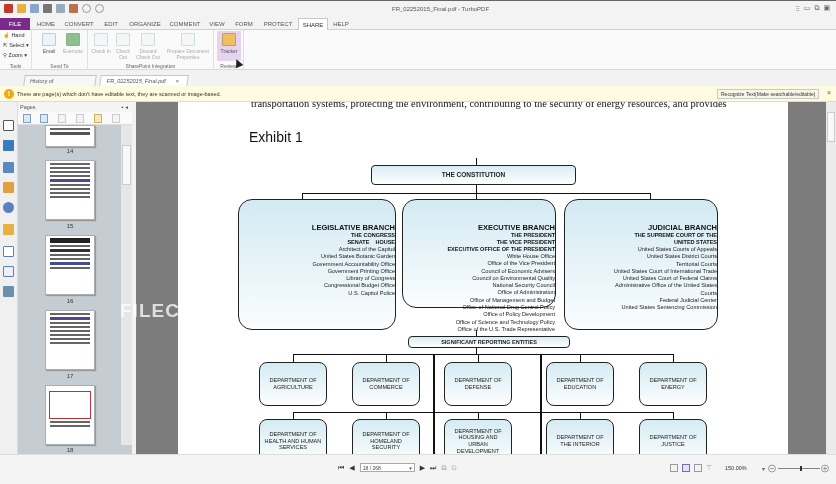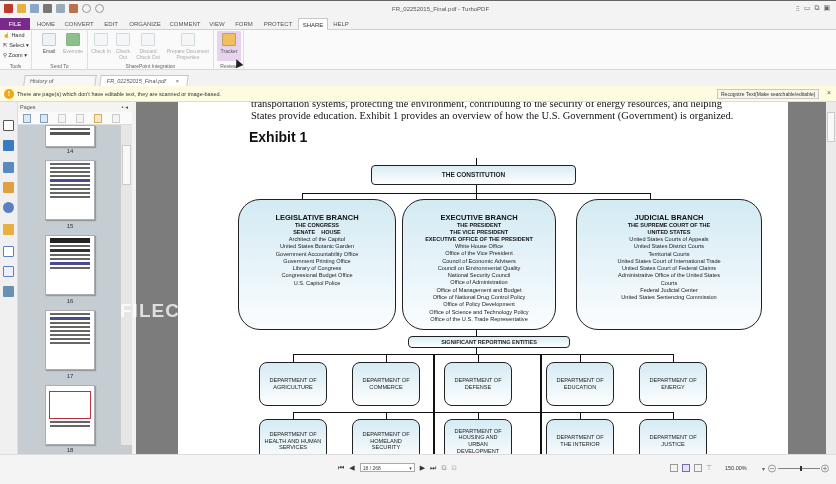--- a/index.html
+++ b/index.html
@@ -44,24 +44,24 @@
 .thumb .h{height:3px;margin:2px 4px;background:#4a4a90}
 .tlabel{position:absolute;left:27px;width:50px;text-align:center;font-size:6px;color:#333}
 .ppscroll{position:absolute;left:103px;top:23px;width:11px;height:320px;background:#e6e6e6}
 .ppscroll .thumbbar{position:absolute;left:1px;top:20px;width:9px;height:40px;background:#f8f8f8;border:1px solid #ccc}
 .darkgutter{position:absolute;left:136px;top:102px;width:42px;height:352px;background:#7c7c7c}
 .page{position:absolute;left:178px;top:102px;width:610px;height:352px;background:#fff;overflow:hidden}
 .rgutter{position:absolute;left:788px;top:102px;width:38px;height:352px;background:#7c7c7c}
 .vscroll{position:absolute;left:826px;top:102px;width:10px;height:352px;background:#ebebeb}
 .vscroll .thumbbar{position:absolute;left:1px;top:10px;width:8px;height:30px;background:#f8f8f8;border:1px solid #ccc}
 .bodytext{position:absolute;left:73px;font-family:"Liberation Serif",serif;font-size:10.5px;color:#111;white-space:nowrap}
-.exhibit{position:absolute;left:71px;top:27px;font-size:14px;font-weight:bold;color:#111}
+.exhibit{position:absolute;left:71px;top:27px;font-size:14px;font-weight:normal;color:#111}
 .box{position:absolute;border:1px solid #222;background:linear-gradient(#d8ecf4,#fff);text-align:center;color:#222}
 .box.r{border-radius:4px}
-.branch{position:absolute;border:1.5px solid #222;border-radius:22px;background:linear-gradient(#d3eaf3,#fbfdfe);text-align:center;padding-top:13px}
+.branch{position:absolute;border:1.5px solid #222;border-radius:14px;background:linear-gradient(#d3eaf3,#fbfdfe);text-align:right;padding-top:23px}
 .branch .t{font-size:7.5px;font-weight:bold;color:#111}
 .branch .s{font-size:5.5px;font-weight:bold;color:#111;line-height:7px}
 .branch .i{font-size:5.6px;color:#222;line-height:7.3px}
 .dept{position:absolute;width:68px;height:44px;border:1.5px solid #222;border-radius:8px;background:linear-gradient(#d5ebf4,#fdfefe);font-size:5.6px;color:#222;text-align:center;display:flex;align-items:center;justify-content:center;padding:0 4px;line-height:6.6px}
 .ln{position:absolute;background:#111}
 .statusbar{position:absolute;left:0;top:454px;width:836px;height:30px;background:#f4f4f4;border-top:1px solid #ddd}
 .pgnav{position:absolute;left:338px;top:8px;display:flex;align-items:center;gap:5px;font-size:7px;color:#333}
 .pgbox{width:55px;height:9px;border:1px solid #aaa;background:#fff;font-size:5px;line-height:8px;padding-left:2px;color:#444;position:relative}
 .pgbox .dd{position:absolute;right:2px;top:0;font-size:5px}
 .viewicons{position:absolute;left:670px;top:9px;display:flex;gap:4px}
@@ -226,22 +226,21 @@
   <div class="tlabel" style="top:345px">18</div>
   <div class="ppscroll">
       <div class="thumbbar"></div>
     </div>
 </div>
 
 <div class="darkgutter"></div>
 <div class="watermark"><span>FILECR</span><small>.com</small></div>
 
 <div class="page">
-  <div class="bodytext" style="top:-4px">transportation systems, protecting the environment, contributing to the security of energy resources, and helping</div>
-  <div class="bodytext" style="top:8px">States provide education.  Exhibit 1 provides an overview of how the U.S. Government (Government) is organized.</div>
+  <div class="bodytext" style="top:-4px">transportation systems, protecting the environment, contributing to the security of energy resources, and provides</div>
   <div class="exhibit">Exhibit 1</div>
 
   <div class="ln" style="left:298px;top:56px;width:1px;height:7px"></div>
   <div class="box r" style="left:193px;top:63px;width:205px;height:20px;font-size:6.5px;font-weight:bold;line-height:18px">THE CONSTITUTION</div>
   <div class="ln" style="left:298px;top:83px;width:1px;height:8px"></div>
   <div class="ln" style="left:124px;top:91px;width:348px;height:1px"></div>
   <div class="ln" style="left:124px;top:91px;width:1px;height:6px"></div>
   <div class="ln" style="left:298px;top:91px;width:1px;height:6px"></div>
   <div class="ln" style="left:472px;top:91px;width:1px;height:6px"></div>
 
@@ -250,38 +249,38 @@
     <div class="s">THE CONGRESS</div>
     <div class="s" style="white-space:pre">SENATE    HOUSE</div>
     <div class="i">Architect of the Capitol</div>
     <div class="i">United States Botanic Garden</div>
     <div class="i">Government Accountability Office</div>
     <div class="i">Government Printing Office</div>
     <div class="i">Library of Congress</div>
     <div class="i">Congressional Budget Office</div>
     <div class="i">U.S. Capitol Police</div>
   </div>
-  <div class="branch" style="left:224px;top:97px;width:154px;height:131px">
+  <div class="branch" style="left:224px;top:97px;width:154px;height:109px">
     <div class="t">EXECUTIVE BRANCH</div>
     <div class="s">THE PRESIDENT</div>
     <div class="s">THE VICE PRESIDENT</div>
     <div class="s">EXECUTIVE OFFICE OF THE PRESIDENT</div>
     <div class="i">White House Office</div>
     <div class="i">Office of the Vice President</div>
     <div class="i">Council of Economic Advisers</div>
     <div class="i">Council on Environmental Quality</div>
     <div class="i">National Security Council</div>
     <div class="i">Office of Administration</div>
     <div class="i">Office of Management and Budget</div>
     <div class="i">Office of National Drug Control Policy</div>
     <div class="i">Office of Policy Development</div>
     <div class="i">Office of Science and Technology Policy</div>
     <div class="i">Office of the U.S. Trade Representative</div>
   </div>
-  <div class="branch" style="left:398px;top:97px;width:186px;height:131px">
+  <div class="branch" style="left:386px;top:97px;width:154px;height:131px">
     <div class="t">JUDICIAL BRANCH</div>
     <div class="s">THE SUPREME COURT OF THE</div>
     <div class="s">UNITED STATES</div>
     <div class="i">United States Courts of Appeals</div>
     <div class="i">United States District Courts</div>
     <div class="i">Territorial Courts</div>
     <div class="i">United States Court of International Trade</div>
     <div class="i">United States Court of Federal Claims</div>
     <div class="i">Administrative Office of the United States</div>
     <div class="i">Courts</div>

